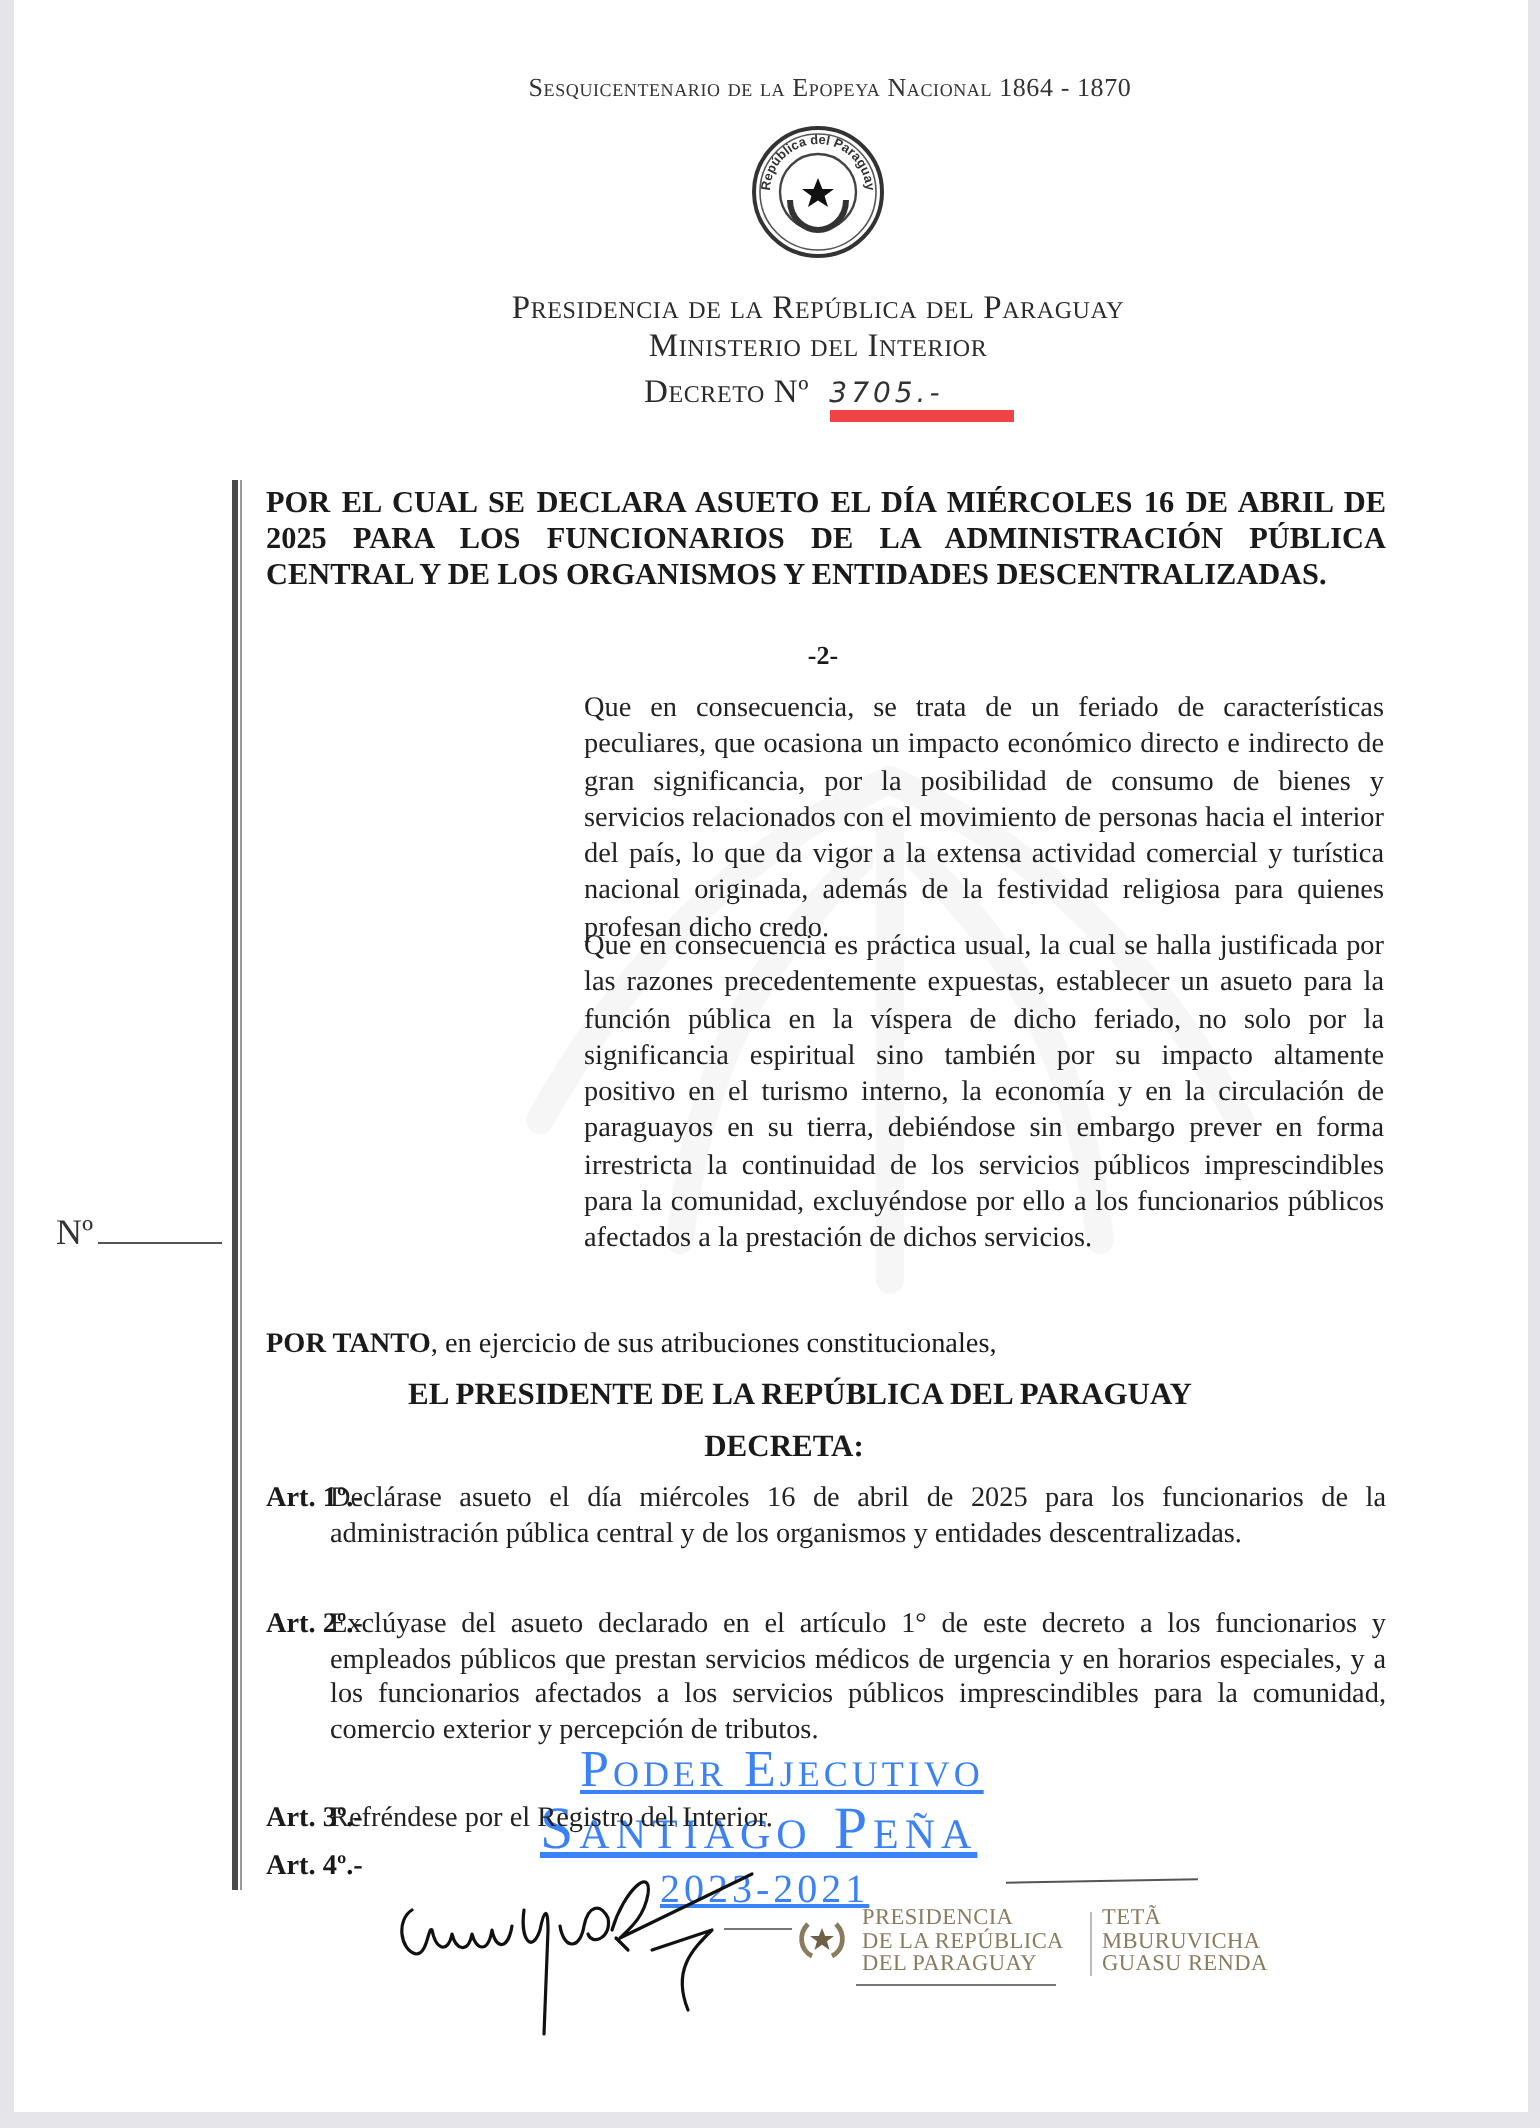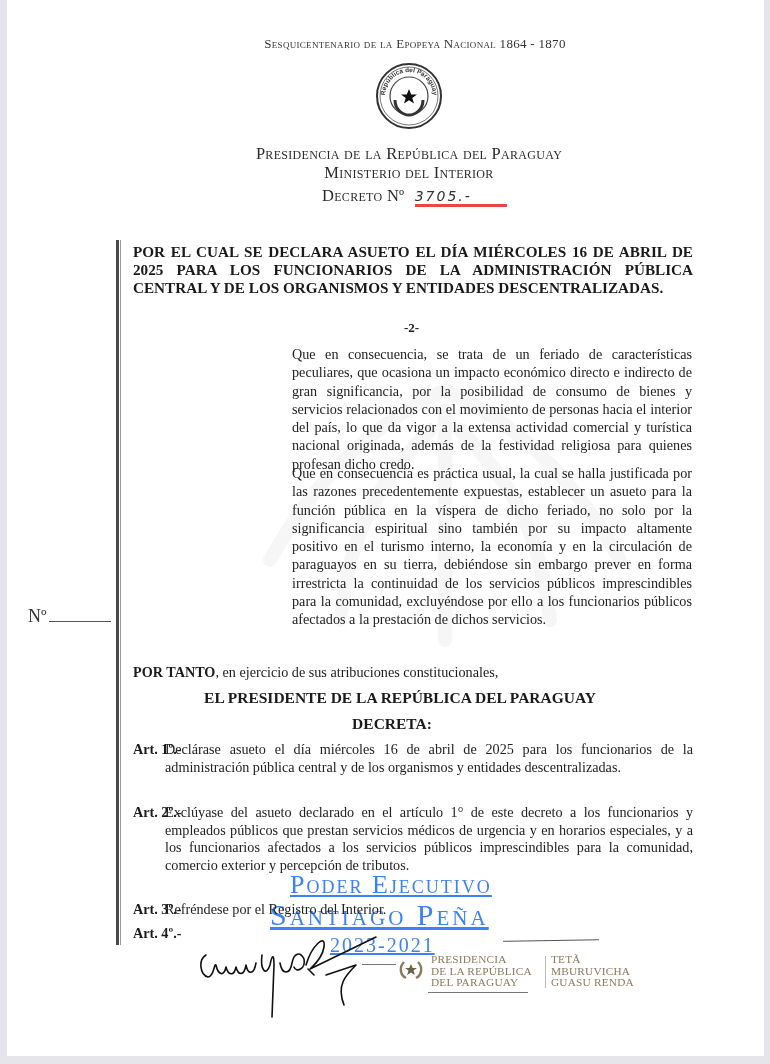--- a/index.html
+++ b/index.html
@@ -8,21 +8,21 @@
   .edge-left { position:absolute; left:0; top:0; width:7px; height:1064px; background:#e4e4ea; }
   .edge-right { position:absolute; right:0; top:0; width:6px; height:1064px; background:#e4e4ea; }
   .edge-bottom { position:absolute; left:0; bottom:0; width:770px; height:8px; background:#e6e6ea; }
 
   .smallcaps { font-variant:small-caps; letter-spacing:0.3px; }
   .tagline { position:absolute; top:36px; left:0; width:830px; text-align:center; font-size:13px; color:#333; }
   .seal { position:absolute; left:375px; top:62px; width:68px; height:68px; }
   .hdr1 { position:absolute; top:144px; left:0; width:818px; text-align:center; font-size:16.5px; color:#2b2b2b; }
   .hdr2 { position:absolute; top:163px; left:0; width:818px; text-align:center; font-size:16.5px; color:#2b2b2b; }
   .decree-no { position:absolute; top:186px; left:322px; font-size:16.5px; color:#2b2b2b; }
-  .decree-no .num { display:inline-block; min-width:92px; border-bottom:3px solid #ef4444; margin-left:6px;
+  .decree-no .num { display:inline-block; min-width:92px; border-bottom:6px solid #ef4444; margin-left:6px;
                     font-family:"DejaVu Sans",sans-serif; font-size:14px; letter-spacing:2px; color:#333; font-style:italic; }
 
   .frame-line { position:absolute; left:116px; top:240px; width:3px; height:705px; background:#4a4a4a; }
   .frame-line2 { position:absolute; left:120px; top:240px; width:1px; height:705px; background:#9a9a9a; }
 
   .left-no { position:absolute; left:28px; top:606px; font-size:18px; color:#333; }
   .left-no .blank { display:inline-block; width:62px; border-bottom:1px solid #555; margin-left:2px; }
 
   .title { position:absolute; left:133px; top:243px; width:560px; font-weight:bold; font-size:15.2px;
            line-height:18px; text-align:justify; text-align-last:left; }

